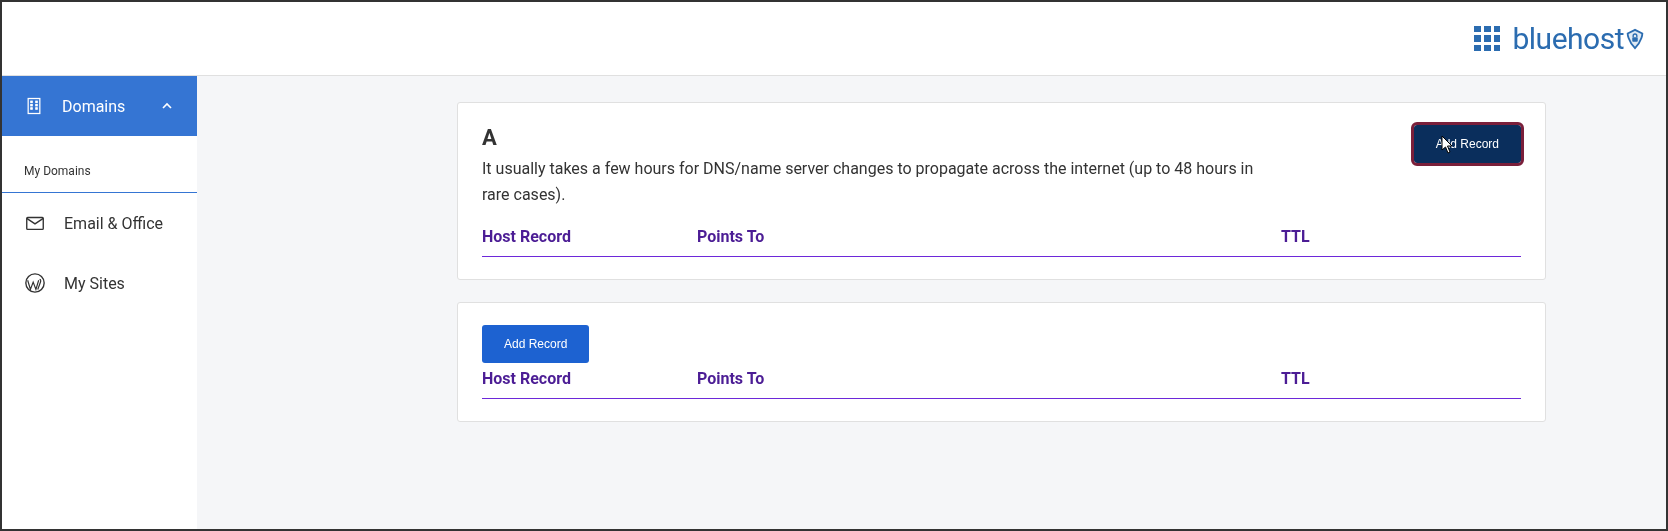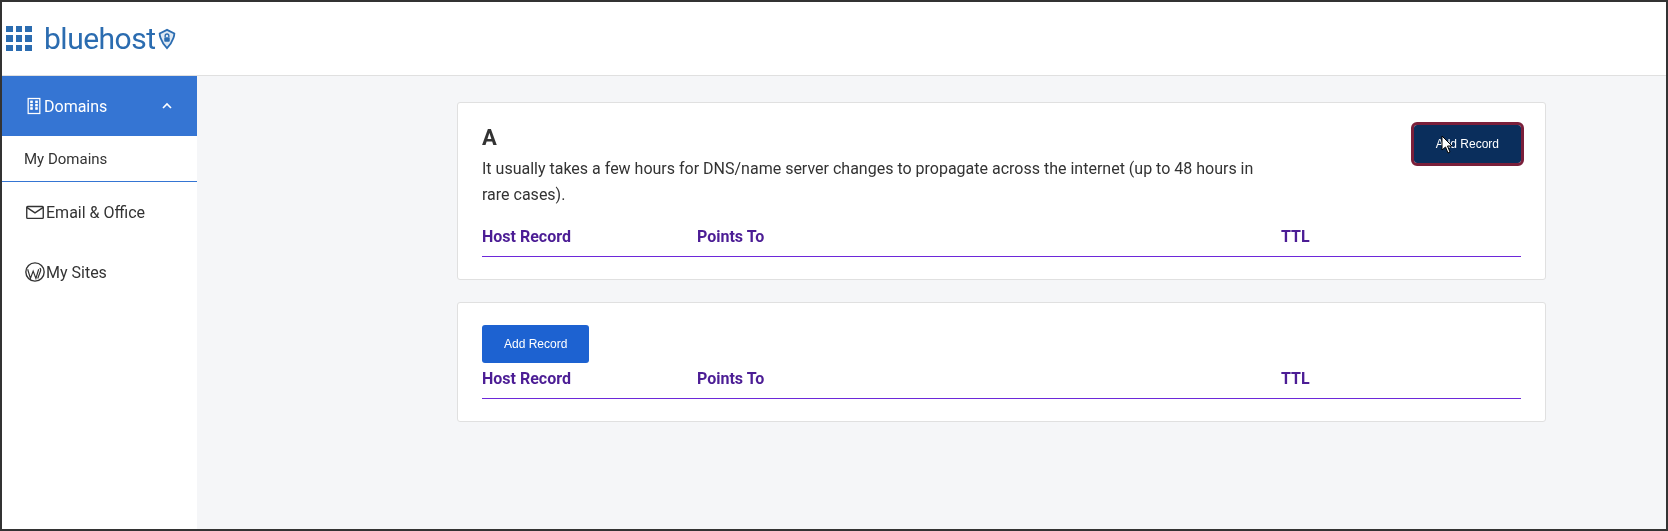--- a/index.html
+++ b/index.html
@@ -19,22 +19,22 @@
       height: 100%;
       border: 2px solid #333;
       display: flex;
       flex-direction: column;
       background: #fff;
     }
     .topbar {
       height: 74px;
       display: flex;
       align-items: center;
-      justify-content: flex-start;
-      padding: 0 4px;
+      justify-content: flex-end;
+      padding: 0 20px;
       border-bottom: 1px solid #e0e0e0;
       background: #fff;
     }
     .logo-wrap {
       display: flex;
       align-items: center;
       gap: 12px;
     }
     .grid-icon {
       width: 26px;
@@ -75,38 +75,39 @@
       width: 195px;
       background: #fff;
       display: flex;
       flex-direction: column;
     }
     .sidebar-item {
       display: flex;
       align-items: center;
       padding: 0 22px;
       height: 60px;
+      gap: 18px;
       cursor: pointer;
       font-size: 16px;
       color: #333;
     }
     .sidebar-item.active {
       background: #3575d3;
       color: #fff;
     }
     .sidebar-item.active svg {
       fill: #fff;
       stroke: #fff;
     }
     .sidebar-item .chevron {
       margin-left: auto;
     }
     .sidebar-sub {
-      padding: 14px 22px;
-      font-size: 15px;
+      padding: 28px 22px;
+      font-size: 12px;
       color: #333;
       border-bottom: 1px solid #3575d3;
       cursor: pointer;
       height: 46px;
     }
     .sidebar-item svg {
       flex-shrink: 0;
     }
     .main {
       flex: 1;

